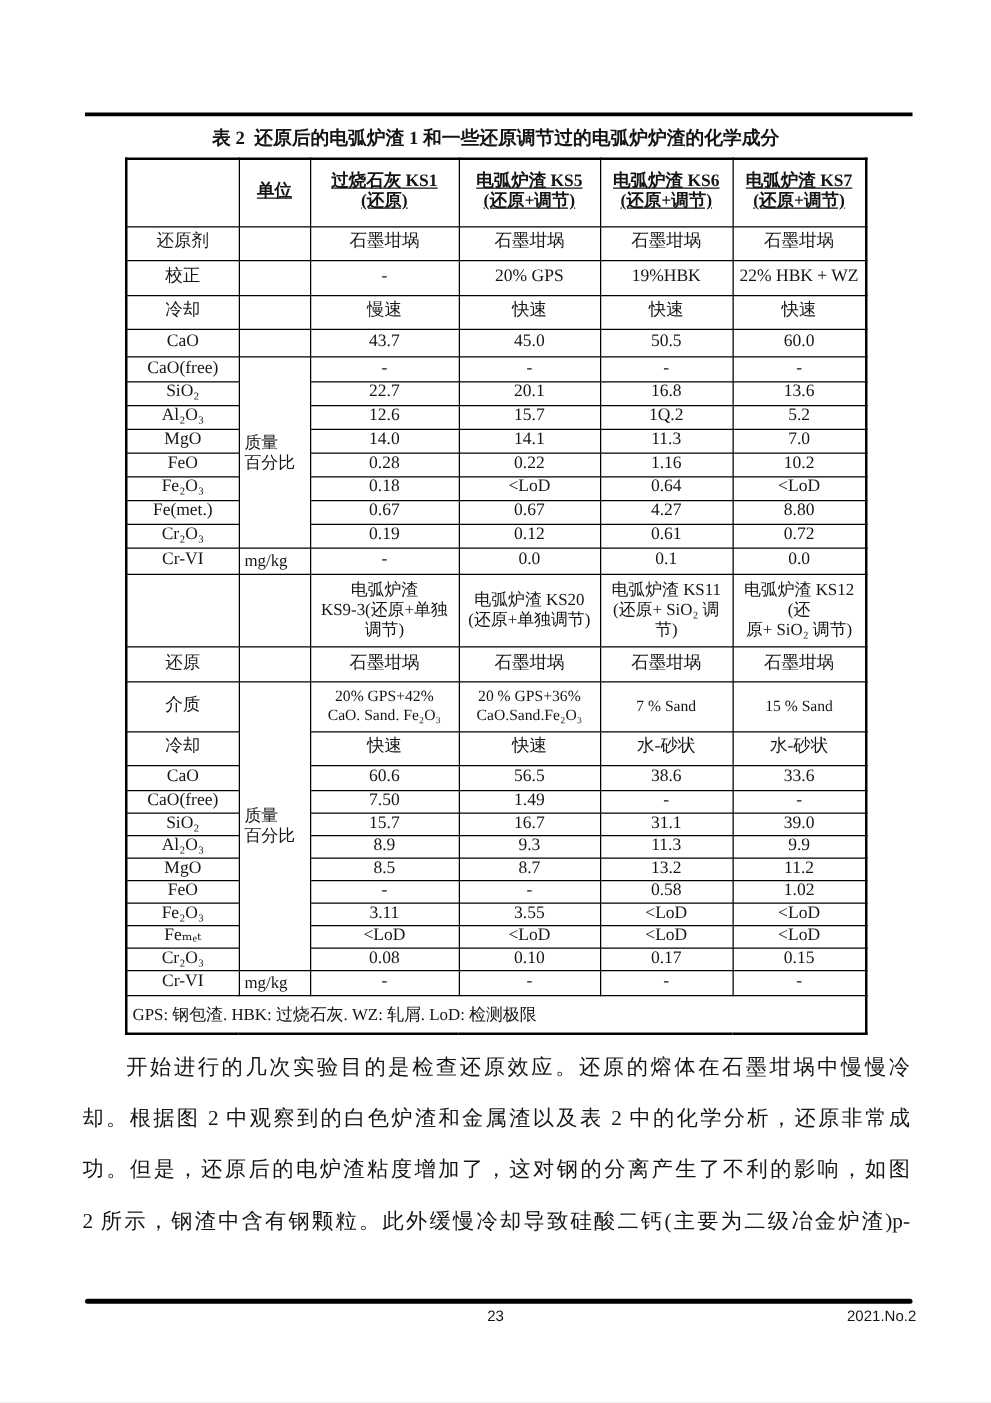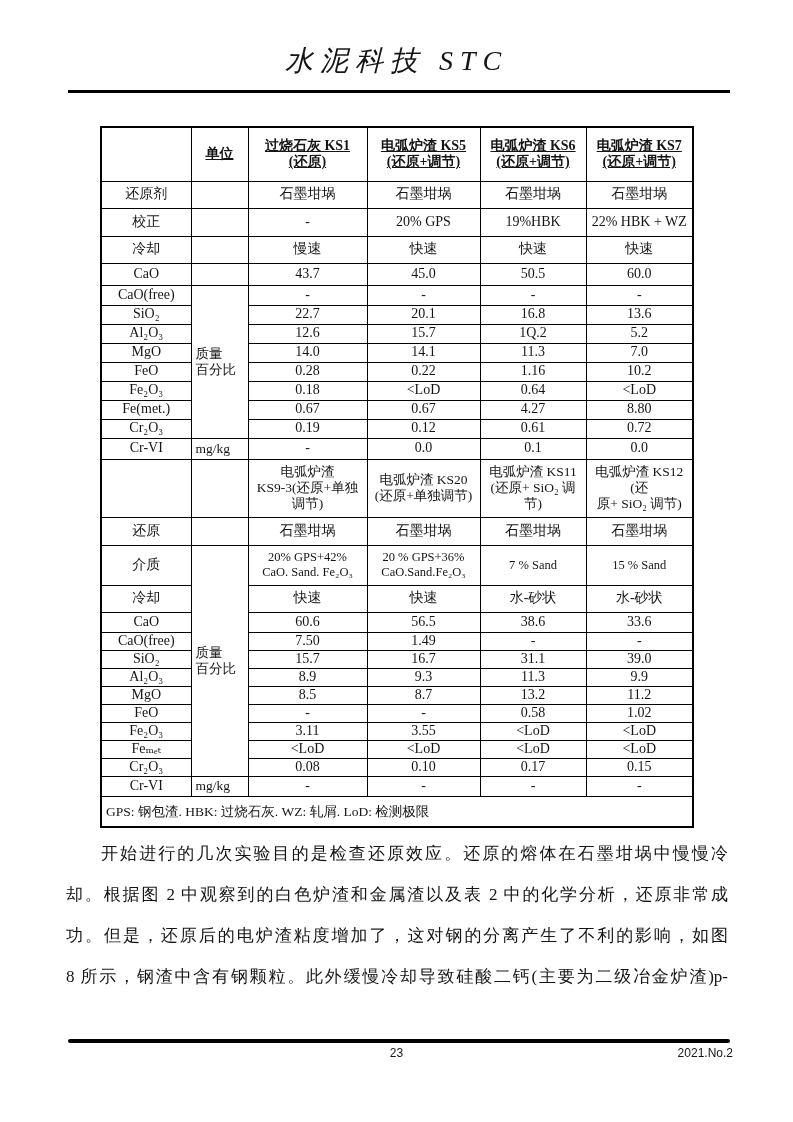--- a/index.html
+++ b/index.html
@@ -49,23 +49,23 @@
   .issue {
     position:absolute; top:1046px; right:60px; font-size:12px;
     font-family:"Liberation Sans","DejaVu Sans",sans-serif;
   }
 </style>
 </head>
 <body>
 
 <div class="page">
 
-  <div class="journal-header">水泥科技 STC</div>
   <div class="top-rule"></div>
 
+  <div class="table-title">表 2  还原后的电弧炉渣 1 和一些还原调节过的电弧炉炉渣的化学成分</div>
 
   <table class="tbl">
     <colgroup>
       <col style="width:90px">
       <col style="width:57px">
       <col style="width:119px">
       <col style="width:113px">
       <col style="width:106px">
       <col style="width:107px">
     </colgroup>
@@ -293,20 +293,20 @@
         <tr style="height: 24px;">
           <td class="footnote-cell" colspan="6">GPS: 钢包渣. HBK: 过烧石灰. WZ: 轧屑. LoD: 检测极限</td>
         </tr>
       </tbody>
   </table>
 
   <div class="paragraph">
     <div class="para-line indent">开始进行的几次实验目的是检查还原效应。还原的熔体在石墨坩埚中慢慢冷</div>
     <div class="para-line">却。根据图 2 中观察到的白色炉渣和金属渣以及表 2 中的化学分析，还原非常成</div>
     <div class="para-line">功。但是，还原后的电炉渣粘度增加了，这对钢的分离产生了不利的影响，如图</div>
-    <div class="para-line">8 所示，钢渣中含有钢颗粒。此外缓慢冷却导致硅酸二钙(主要为二级冶金炉渣)p-</div>
+    <div class="para-line">2 所示，钢渣中含有钢颗粒。此外缓慢冷却导致硅酸二钙(主要为二级冶金炉渣)p-</div>
   </div>
 
   <div class="bottom-rule"></div>
   <div class="page-number">23</div>
   <div class="issue">2021.No.2</div>
 
 </div>
 
 </body></html>

